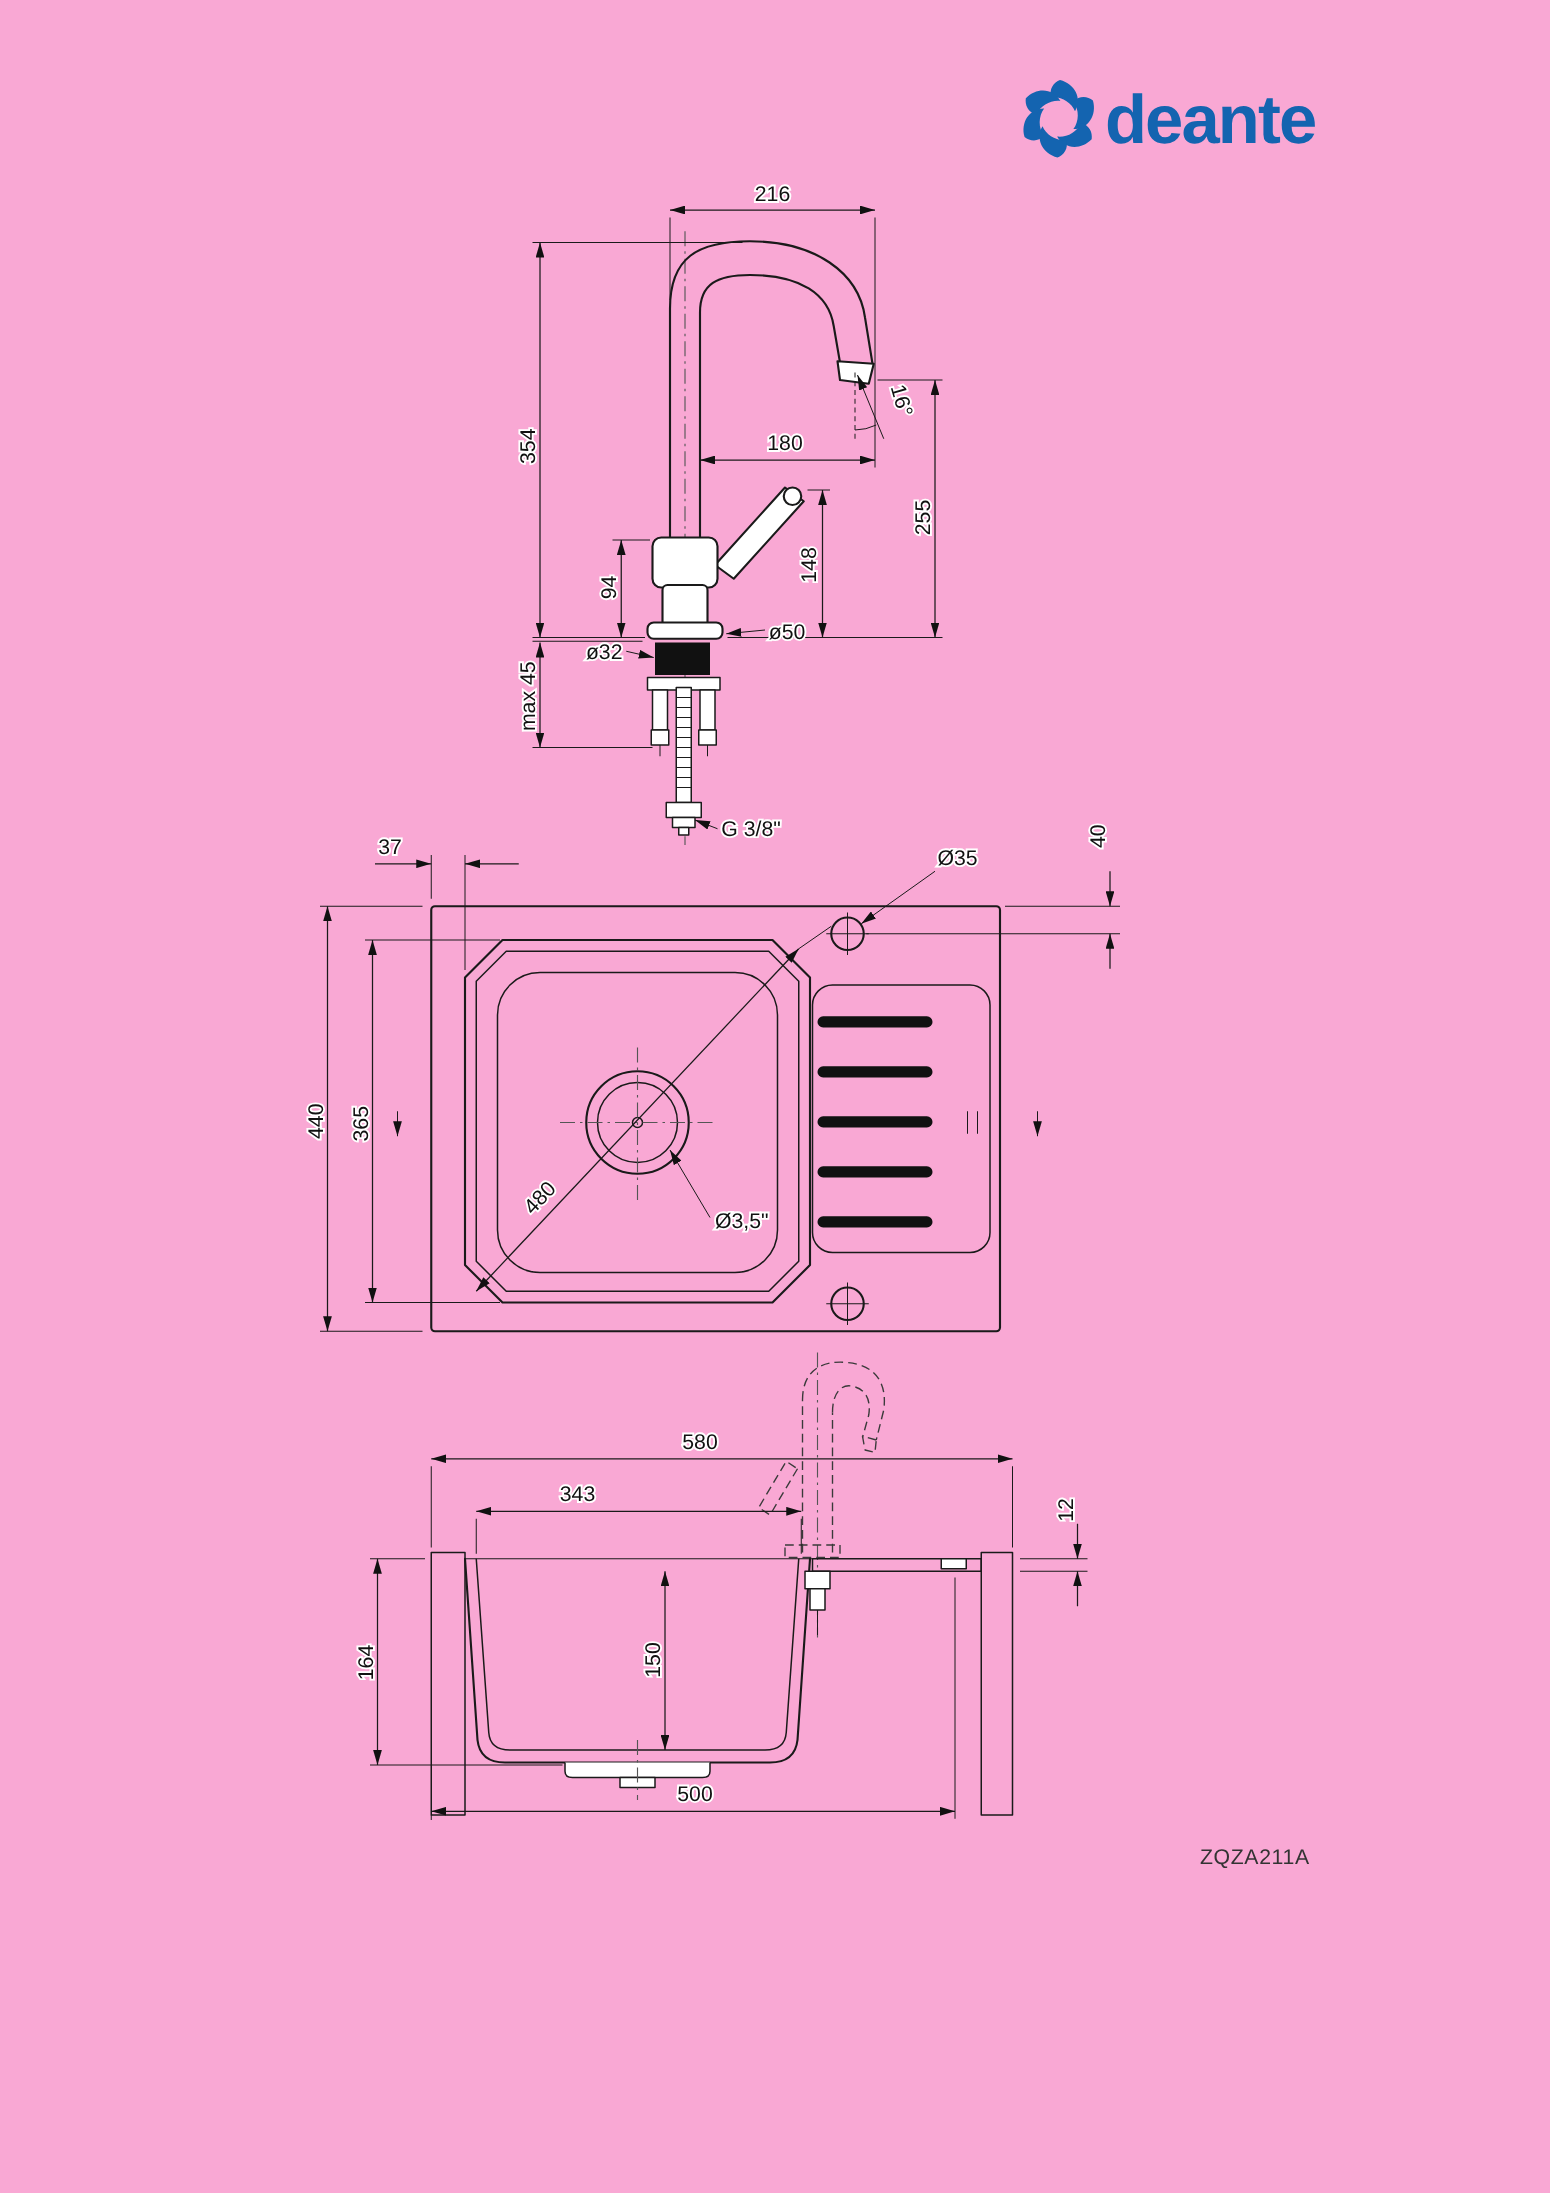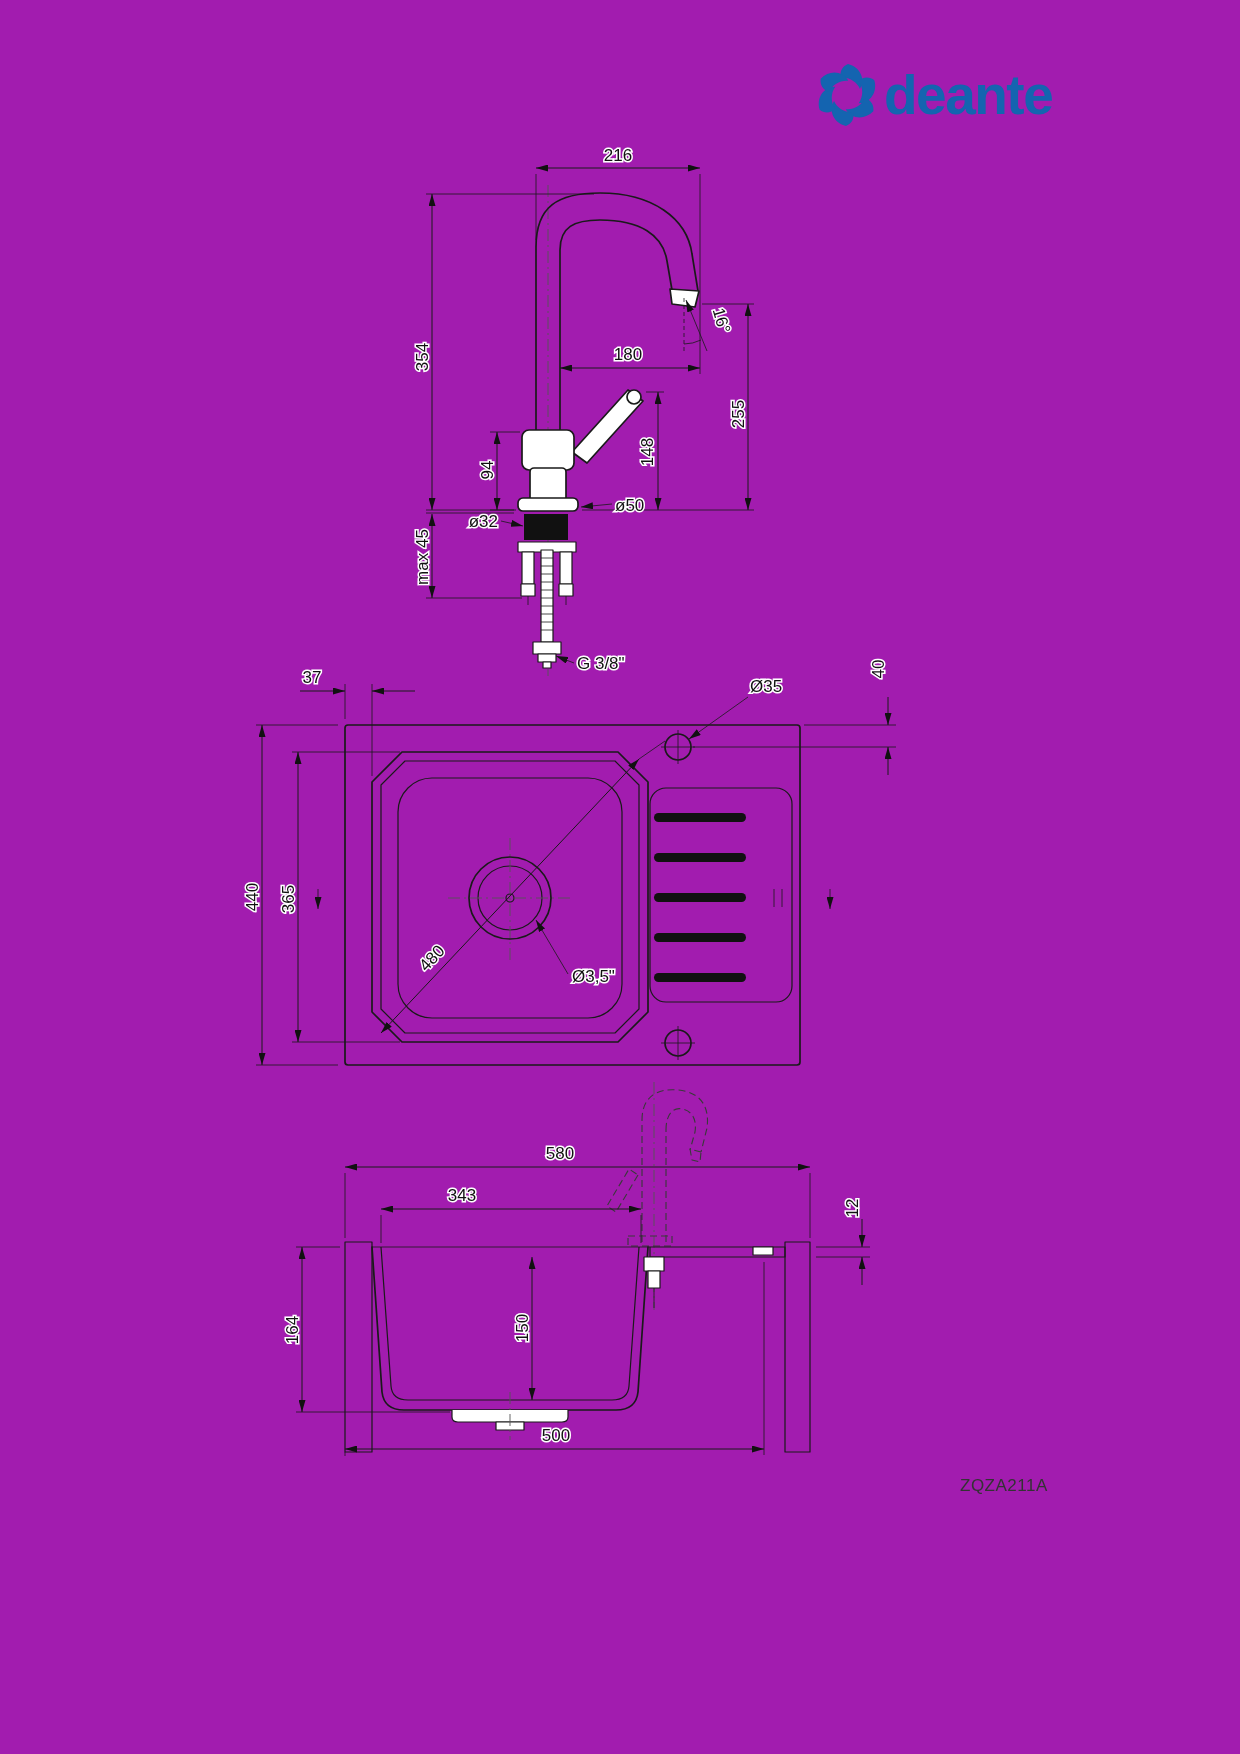--- a/index.html
+++ b/index.html
@@ -1,16 +1,16 @@
 <!DOCTYPE html>
 <html><head>
 <meta charset="utf-8">
 <style>
   html,body { margin:0; padding:0; background:#ffffff; }
-  .page { position:relative; width:1240px; height:1754px; background:#a21caf; overflow:hidden;
+  .page { position:relative; width:1240px; height:1754px; background:#f9a8d4; overflow:hidden;
           font-family:"Liberation Sans", sans-serif; }
   svg { position:absolute; left:0; top:0; }
   .ol   { fill:none; stroke:#1a1a1a; stroke-width:1.7; stroke-linejoin:round; stroke-linecap:round; }
   .olf  { fill:#ffffff; stroke:#1a1a1a; stroke-width:1.7; stroke-linejoin:round; }
   .ol2  { fill:none; stroke:#1a1a1a; stroke-width:1.2; stroke-linejoin:round; }
   .ol2f { fill:#ffffff; stroke:#1a1a1a; stroke-width:1.2; stroke-linejoin:round; }
   .dl   { fill:none; stroke:#1a1a1a; stroke-width:1; }
   .thin { fill:none; stroke:#1a1a1a; stroke-width:.8; }
   .cl   { fill:none; stroke:#555; stroke-width:.9; stroke-dasharray:12 4 2 4; }
   .ghost{ fill:none; stroke:#3a3a3a; stroke-width:1.1; stroke-dasharray:7 4; stroke-linejoin:round; }

